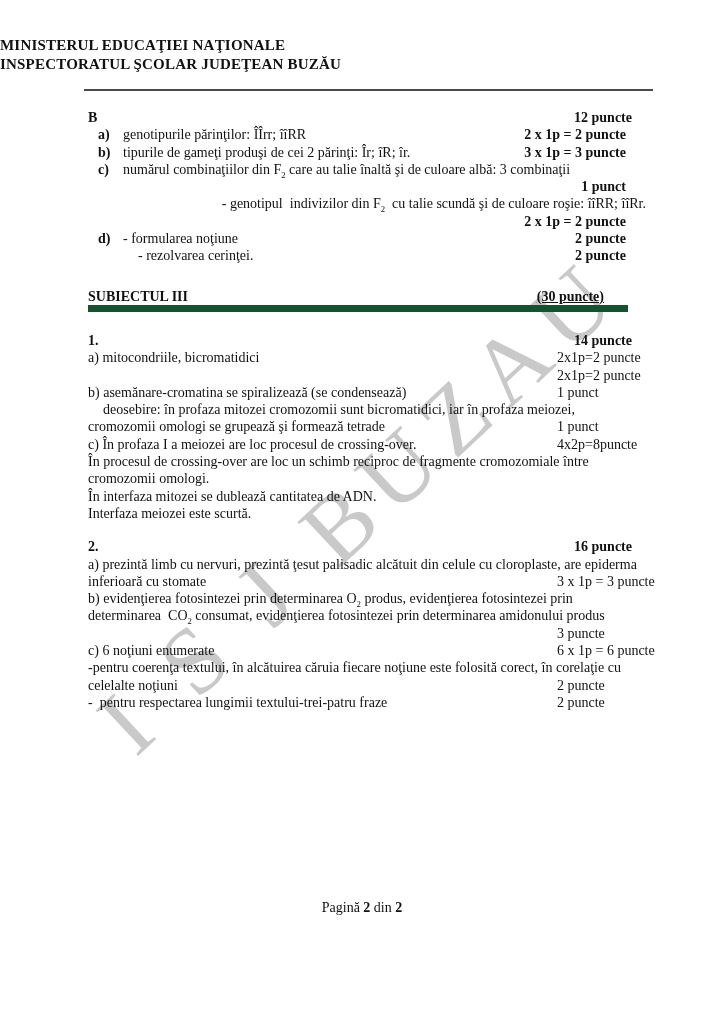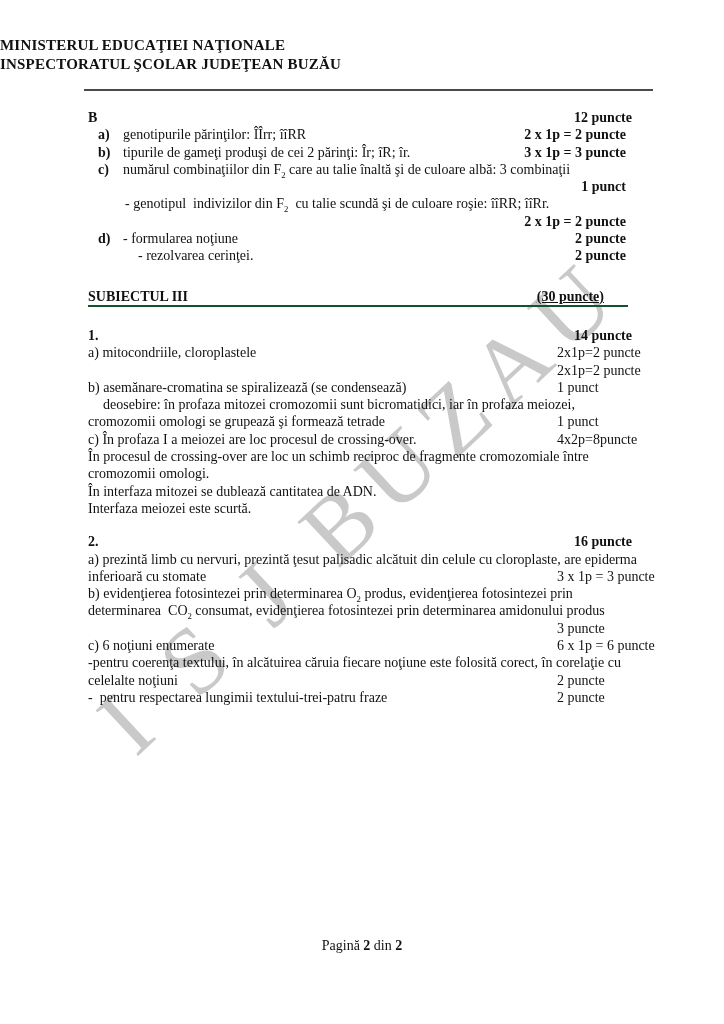--- a/index.html
+++ b/index.html
@@ -63,28 +63,28 @@
   }
   .value{position:absolute;white-space:pre;}
   .value.vright{right:20px;font-weight:bold;}
   .value.vtab{left:469px;}
   sub{font-size:0.62em;line-height:0;}
   
   [data-name="block-section-b"]{margin-top:18px;}
   [data-name="block-subiectul-3"]{margin-top:23px;}
   [data-name="block-subiectul-3"] .line{
     width:540px;
-    border-bottom:2px solid #14532d;
+    border-bottom:7px solid #14532d;
   }
   [data-name="block-subiectul-3"] .h-right{right:24px;text-decoration:underline;}
   [data-name="block-item-1"]{margin-top:20px;}
   [data-name="block-item-2"]{margin-top:16px;}
   .footer{
     position:absolute;z-index:1;
-    top:938px;left:0;
+    top:900px;left:0;
     width:100%;
     text-align:center;
     white-space:pre;
   }
 </style>
 </head>
 <body>
 
 <div class="page" data-name="document-page">
   <div class="watermark" data-name="watermark-text" style="color: rgb(201, 201, 201);">I S J BUZAU</div>
@@ -96,31 +96,31 @@
 
   <div class="rule" data-name="header-divider"></div>
 
   <div class="content" id="content" data-name="document-body">
       <div class="block" data-name="block-section-b">
         <div class="line heading" data-name="section-b-heading"><span class="h-left" data-name="heading-label">B</span><span class="h-right" data-name="heading-points">12 puncte</span></div>
         <div class="line" data-name="doc-line" style="padding-left: 10px;"><span class="marker" data-name="line-marker">a)</span><span class="line-text" data-name="line-text">genotipurile părinţilor: ÎÎrr; îîRR</span><span class="value vright" data-name="points-value">2 x 1p = 2 puncte</span></div>
         <div class="line" data-name="doc-line" style="padding-left: 10px;"><span class="marker" data-name="line-marker">b)</span><span class="line-text" data-name="line-text">tipurile de gameţi produşi de cei 2 părinţi: Îr; îR; îr.</span><span class="value vright" data-name="points-value">3 x 1p = 3 puncte</span></div>
         <div class="line" data-name="doc-line" style="padding-left: 10px;"><span class="marker" data-name="line-marker">c)</span><span class="line-text" data-name="line-text">numărul combinaţiilor din F<sub data-name="subscript-text">2</sub> care au talie înaltă şi de culoare albă: 3 combinaţii</span></div>
         <div class="line" data-name="doc-line"><span class="line-text" data-name="line-text"></span><span class="value vright" data-name="points-value">1 punct</span></div>
-        <div class="line" data-name="doc-line" style="padding-left: 37px;"><span class="line-text" data-name="line-text">- genotipul  indivizilor din F<sub data-name="subscript-text">2</sub>  cu talie scundă şi de culoare roşie: îîRR; îîRr.</span></div>
+        <div class="line" data-name="doc-line" style="padding-left: 37px; text-align: right;"><span class="line-text" data-name="line-text">- genotipul  indivizilor din F<sub data-name="subscript-text">2</sub>  cu talie scundă şi de culoare roşie: îîRR; îîRr.</span></div>
         <div class="line" data-name="doc-line"><span class="line-text" data-name="line-text"></span><span class="value vright" data-name="points-value">2 x 1p = 2 puncte</span></div>
         <div class="line" data-name="doc-line" style="padding-left: 10px;"><span class="marker" data-name="line-marker">d)</span><span class="line-text" data-name="line-text">- formularea noţiune</span><span class="value vright" data-name="points-value">2 puncte</span></div>
         <div class="line" data-name="doc-line" style="padding-left: 50px;"><span class="line-text" data-name="line-text">- rezolvarea cerinţei.</span><span class="value vright" data-name="points-value">2 puncte</span></div>
       </div>
       <div class="block" data-name="block-subiectul-3">
         <div class="line heading" data-name="subiectul-3-heading"><span class="h-left" data-name="heading-label">SUBIECTUL III</span><span class="h-right" data-name="heading-points">(30 puncte)</span></div>
       </div>
       <div class="block" data-name="block-item-1">
         <div class="line heading" data-name="item-1-heading"><span class="h-left" data-name="heading-label">1.</span><span class="h-right" data-name="heading-points">14 puncte</span></div>
-        <div class="line" data-name="doc-line"><span class="line-text" data-name="line-text">a) mitocondriile, cloroplastele</span><span class="value vtab" data-name="points-value">2x1p=2 puncte</span></div>
+        <div class="line" data-name="doc-line"><span class="line-text" data-name="line-text">a) mitocondriile, bicromatidici</span><span class="value vtab" data-name="points-value">2x1p=2 puncte</span></div>
         <div class="line" data-name="doc-line"><span class="value vtab" data-name="points-value">2x1p=2 puncte</span></div>
         <div class="line" data-name="doc-line"><span class="line-text" data-name="line-text">b) asemănare-cromatina se spiralizează (se condensează)</span><span class="value vtab" data-name="points-value">1 punct</span></div>
         <div class="line" data-name="doc-line" style="padding-left: 15px;"><span class="line-text" data-name="line-text">deosebire: în profaza mitozei cromozomii sunt bicromatidici, iar în profaza meiozei,</span></div>
         <div class="line" data-name="doc-line"><span class="line-text" data-name="line-text">cromozomii omologi se grupează şi formează tetrade</span><span class="value vtab" data-name="points-value">1 punct</span></div>
         <div class="line" data-name="doc-line"><span class="line-text" data-name="line-text">c) În profaza I a meiozei are loc procesul de crossing-over.</span><span class="value vtab" data-name="points-value">4x2p=8puncte</span></div>
         <div class="line" data-name="doc-line"><span class="line-text" data-name="line-text">În procesul de crossing-over are loc un schimb reciproc de fragmente cromozomiale între</span></div>
         <div class="line" data-name="doc-line"><span class="line-text" data-name="line-text">cromozomii omologi.</span></div>
         <div class="line" data-name="doc-line"><span class="line-text" data-name="line-text">În interfaza mitozei se dublează cantitatea de ADN.</span></div>
         <div class="line" data-name="doc-line"><span class="line-text" data-name="line-text">Interfaza meiozei este scurtă.</span></div>
       </div>

